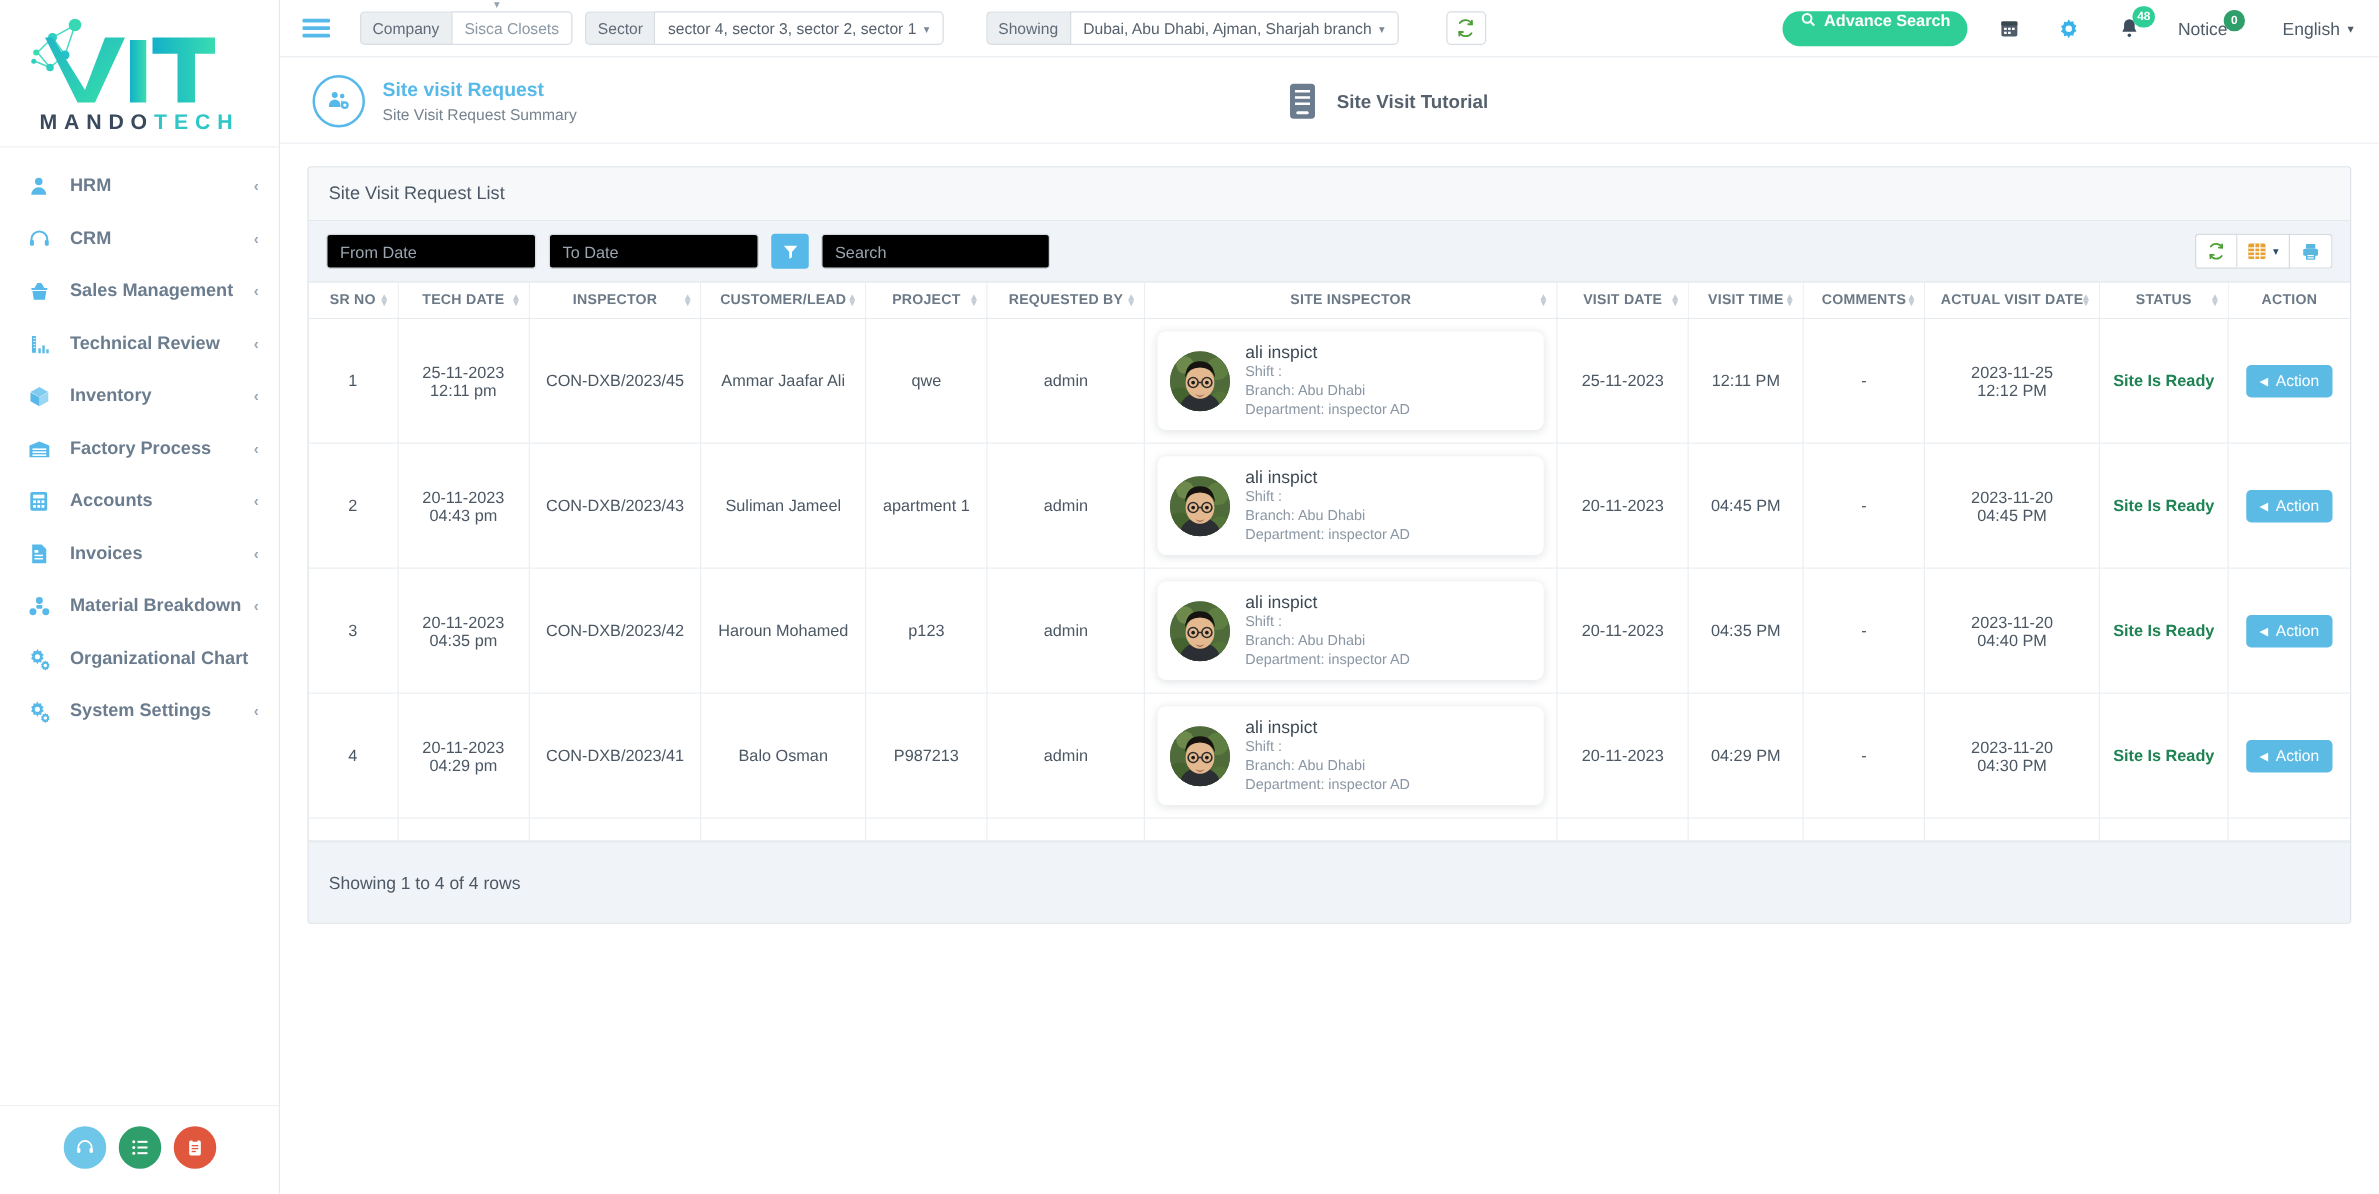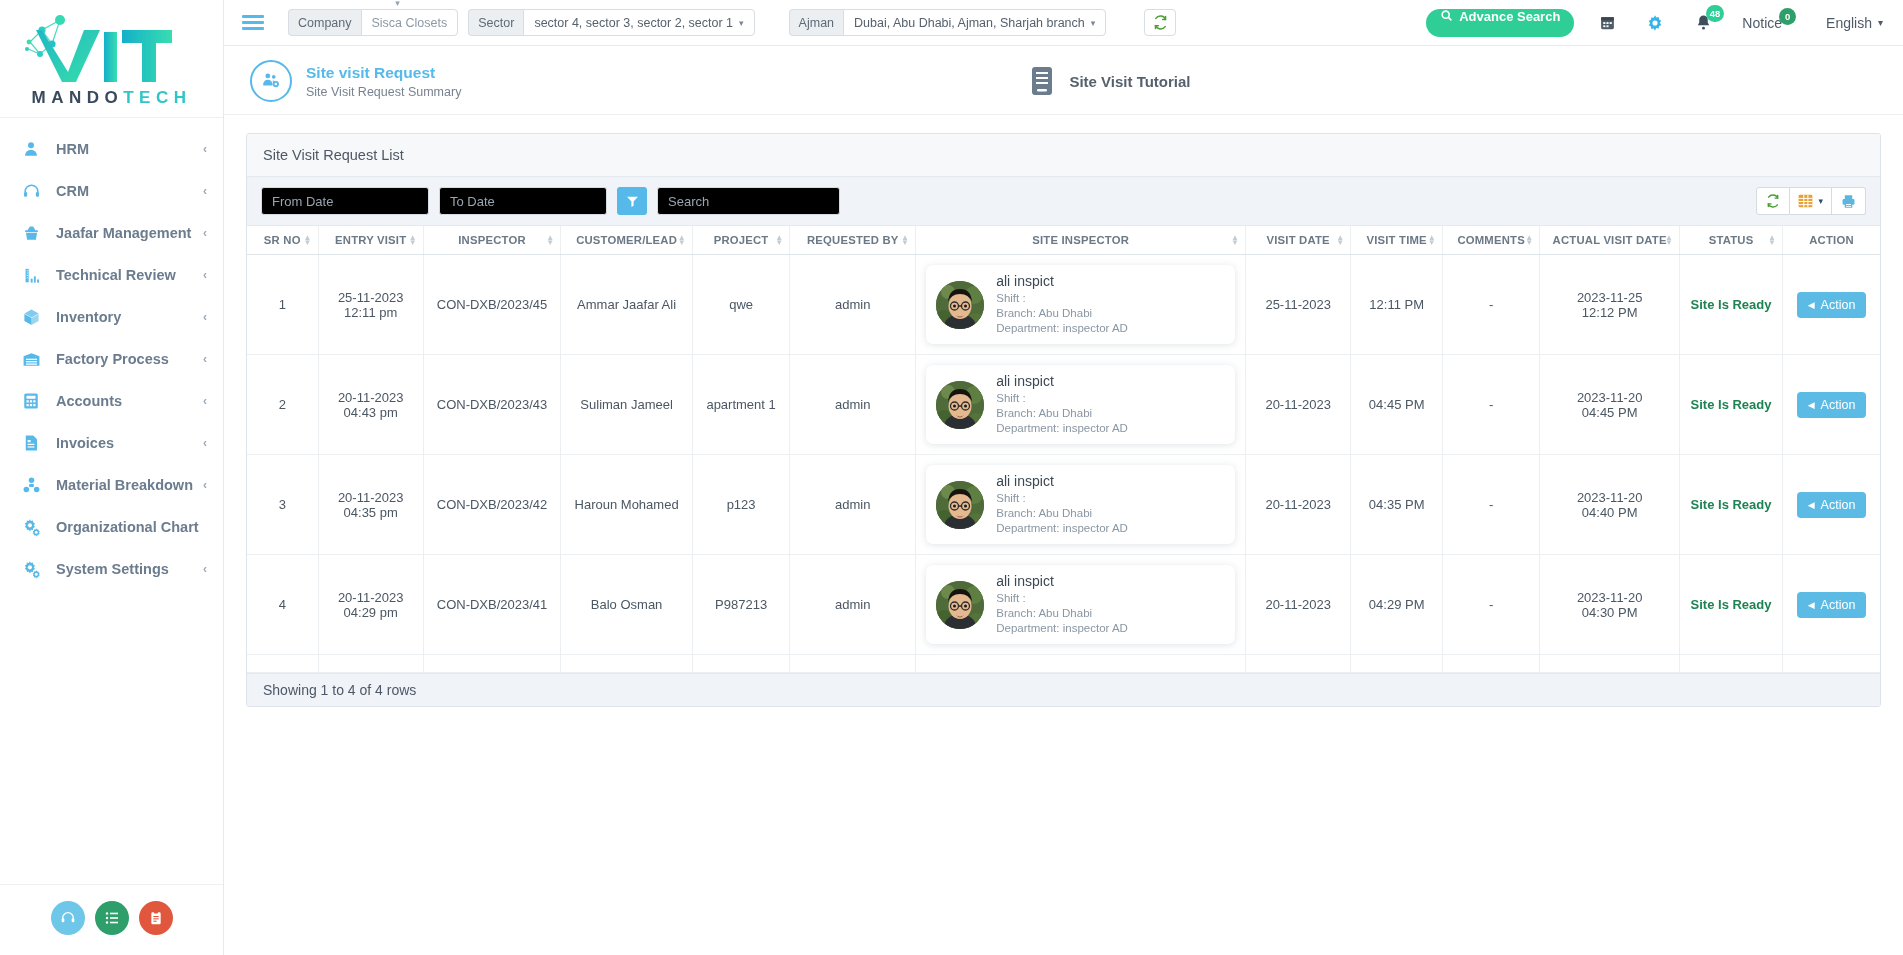--- a/index.html
+++ b/index.html
@@ -243,21 +243,21 @@
   .ins-name { font-size: 14px; color: #3c4854; margin-bottom: 2px; }
   .ins-line { font-size: 11.5px; color: #8a96a3; line-height: 15px; }
   .status-ready { color: #1e8252; font-weight: bold; font-size: 13px; }
   .action-btn {
     background: #5bbbe5; color: #fff; border: none; border-radius: 4px;
     height: 26px; padding: 0 11px; font-size: 12.5px; cursor: pointer;
     display: inline-flex; align-items: center; gap: 6px;
   }
   .card-foot {
     background: #f0f3f7; border-top: 1px solid #e4e9ee;
-    padding: 8px 16px; font-size: 14px; color: #4d5866;
+    padding: 24px 16px; font-size: 14px; color: #4d5866;
   }
 
   svg { display: block; }
 </style>
 </head>
 <body>
 
 <div class="app">
 
   <aside class="sidebar">
@@ -318,21 +318,21 @@
         <span class="nav-label">CRM</span>
         <span class="nav-chev">‹</span>
       </div>
 
       <div class="nav-item">
         <span class="nav-icon">
           <svg width="19" height="19" viewBox="0 0 24 24" fill="currentColor">
               <path d="M7 8l3-5h4l3 5h3v2H4V8zM5 11h14l-1.4 9H6.4z"></path>
             </svg>
         </span>
-        <span class="nav-label">Jaafar Management</span>
+        <span class="nav-label">Sales Management</span>
         <span class="nav-chev">‹</span>
       </div>
 
       <div class="nav-item">
         <span class="nav-icon">
           <svg width="19" height="19" viewBox="0 0 24 24" fill="currentColor">
               <path d="M4 3h5v18H4zM6 6h2M6 9h2M6 12h2M6 15h2" stroke="#fff" stroke-width="1"></path>
               <rect x="11" y="16" width="2.4" height="5"></rect>
               <rect x="15" y="13" width="2.4" height="8"></rect>
               <rect x="19" y="17" width="2.4" height="4"></rect>
@@ -489,21 +489,21 @@
 
       <div class="igroup">
         <div class="gl">Sector</div>
         <div class="gv dark">
           <span>sector 4, sector 3, sector 2, sector 1</span>
           <span class="caret">▾</span>
         </div>
       </div>
 
       <div class="igroup" style="margin-left:24px;">
-        <div class="gl">Ajman</div>
+        <div class="gl">Showing</div>
         <div class="gv dark">
           <span>Dubai, Abu Dhabi, Ajman, Sharjah branch</span>
           <span class="caret">▾</span>
         </div>
       </div>
 
       <div class="refresh-btn" style="margin-left:28px;">
         <span>
           <svg width="15" height="15" viewBox="0 0 24 24" fill="none" stroke="#4a9f35" stroke-width="2.4" stroke-linecap="round">
               <path d="M20 7a9 9 0 00-15.5-1.5M4 17a9 9 0 0015.5 1.5"></path>
@@ -662,21 +662,21 @@
               <col style="width:92px">
               <col style="width:80px">
             <col style="width:85px">
               <col style="width:122px">
               <col style="width:90px">
             <col style="width:85px">
           </colgroup>
           <thead>
             <tr>
               <th><span>SR NO</span><span class="sorter">▲<br>▼</span></th>
-              <th><span>ENTRY VISIT</span><span class="sorter">▲<br>▼</span></th>
+              <th><span>TECH DATE</span><span class="sorter">▲<br>▼</span></th>
               <th><span>INSPECTOR</span><span class="sorter">▲<br>▼</span></th>
               <th><span>CUSTOMER/LEAD</span><span class="sorter">▲<br>▼</span></th>
               <th><span>PROJECT</span><span class="sorter">▲<br>▼</span></th>
               <th><span>REQUESTED BY</span><span class="sorter">▲<br>▼</span></th>
               <th><span>SITE INSPECTOR</span><span class="sorter">▲<br>▼</span></th>
               <th><span>VISIT DATE</span><span class="sorter">▲<br>▼</span></th>
               <th><span>VISIT TIME</span><span class="sorter">▲<br>▼</span></th>
               <th><span>COMMENTS</span><span class="sorter">▲<br>▼</span></th>
               <th><span>ACTUAL VISIT DATE</span><span class="sorter">▲<br>▼</span></th>
               <th><span>STATUS</span><span class="sorter">▲<br>▼</span></th>

